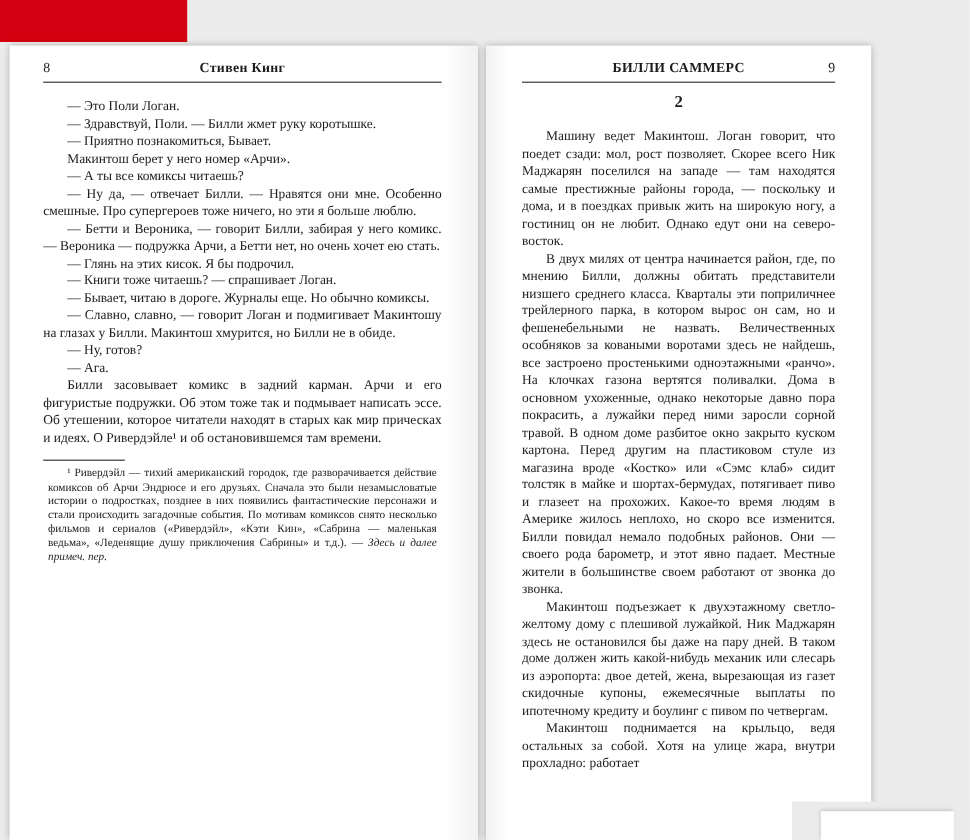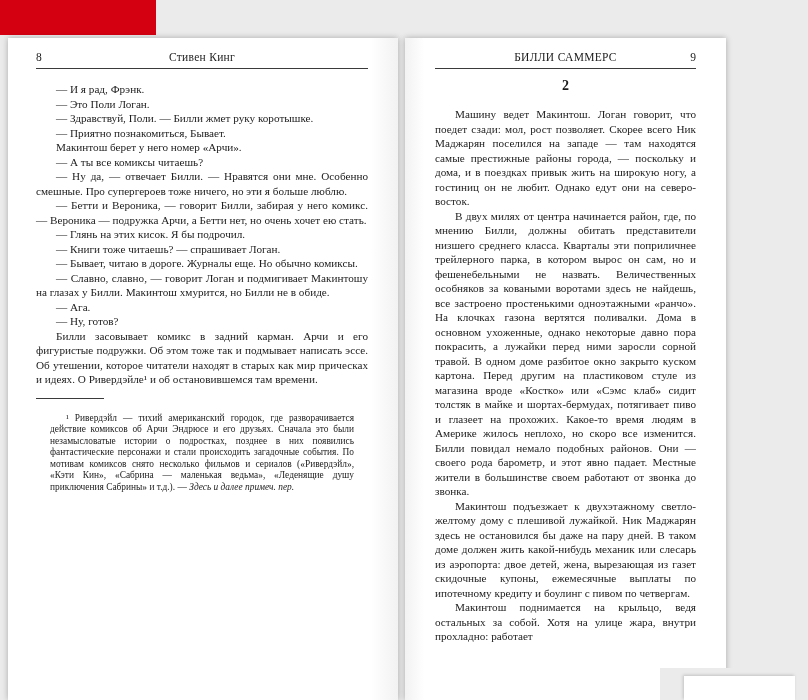--- a/index.html
+++ b/index.html
@@ -18,34 +18,34 @@
   }
   .page {
     background:#fff; box-sizing:border-box; overflow:hidden; position:relative;
     box-shadow:0 0 6px rgba(0,0,0,0.28);
   }
   .page.left  { width:390px; margin-right:7px; padding:13px 30px 18px 28px;
     background:linear-gradient(to right,#fff 93%,#f2f2f2 100%); }
   .page.right { width:321px; padding:13px 30px 18px 30px;
     background:linear-gradient(to left,#fff 94%,#f2f2f2 100%); }
   .running-head { position:relative; text-align:center; font-size:11.5px; height:15px; }
-  .runtitle { font-weight:normal; letter-spacing:0.3px; }
+  .runtitle { font-weight:bold; letter-spacing:0.3px; }
   .pagenum { position:absolute; top:0; font-size:11.5px; }
   .pagenum.num-left  { left:0; }
   .pagenum.num-right { right:0; }
   .headrule { border-bottom:1px solid #3a3a3a; margin-top:2px; }
   .body-text { margin-top:13px; }
   .body-text p {
     margin:0; text-indent:20px; text-align:justify;
     font-size:11.2px; line-height:14.5px; hyphens:auto;
   }
   .chapter-num { text-align:center; font-weight:bold; font-size:14px; margin:9px 0 11px; }
   .footnote-rule { width:68px; border-top:1px solid #3a3a3a; margin:11px 0 6px; }
   .footnote {
-    margin:14px; font-size:9.4px; line-height:11.6px;
+    margin:4px; font-size:9.4px; line-height:11.6px;
     text-align:justify; text-indent:16px; hyphens:auto;
   }
   .footnote em { font-style:italic; }
   .corner-shadow { position:absolute; left:660px; top:668px; width:148px; height:32px; background:#ebebeb; }
   .corner-box {
     position:absolute; left:684px; top:676px; width:111px; height:24px;
     background:#fff; box-shadow:-1px -1px 3px rgba(0,0,0,0.18);
   }
 </style>
 </head>
@@ -57,34 +57,33 @@
 
   <div class="spread">
 
     <div class="page left">
       <div class="running-head">
         <span class="pagenum num-left">8</span>
         <span class="runtitle">Стивен Кинг</span>
       </div>
       <div class="headrule"></div>
       <div class="body-text">
-          <p>— И я рад, Фрэнк.</p>
           <p>— Это Поли Логан.</p>
           <p>— Здравствуй, Поли. — Билли жмет руку коротышке.</p>
           <p>— Приятно познакомиться, Бывает.</p>
           <p>Макинтош берет у него номер «Арчи».</p>
           <p>— А ты все комиксы читаешь?</p>
           <p>— Ну да, — отвечает Билли. — Нравятся они мне. Особенно смешные. Про супергероев тоже ничего, но эти я больше люблю.</p>
           <p>— Бетти и Вероника, — говорит Билли, забирая у него комикс. — Вероника — подружка Арчи, а Бетти нет, но очень хочет ею стать.</p>
           <p>— Глянь на этих кисок. Я бы подрочил.</p>
           <p>— Книги тоже читаешь? — спрашивает Логан.</p>
           <p>— Бывает, читаю в дороге. Журналы еще. Но обычно комиксы.</p>
           <p>— Славно, славно, — говорит Логан и подмигивает Макинтошу на глазах у Билли. Макинтош хмурится, но Билли не в обиде.</p>
+          <p>— Ну, готов?</p>
           <p>— Ага.</p>
-          <p>— Ну, готов?</p>
           <p>Билли засовывает комикс в задний карман. Арчи и его фигуристые подружки. Об этом тоже так и подмывает написать эссе. Об утешении, которое читатели находят в старых как мир прическах и идеях. О Ривердэйле¹ и об остановившемся там времени.</p>
         </div>
       <div class="footnote-rule"></div>
       <p class="footnote"><span>¹ Ривердэйл — тихий американский городок, где разворачивается действие комиксов об Арчи Эндрюсе и его друзьях. Сначала это были незамысловатые истории о подростках, позднее в них появились фантастические персонажи и стали происходить загадочные события. По мотивам комиксов снято несколько фильмов и сериалов («Ривердэйл», «Кэти Кин», «Сабрина — маленькая ведьма», «Леденящие душу приключения Сабрины» и т.д.). — </span><em>Здесь и далее примеч. пер.</em></p>
     </div>
 
     <div class="page right">
       <div class="running-head">
         <span class="runtitle">БИЛЛИ САММЕРС</span>
         <span class="pagenum num-right">9</span>

